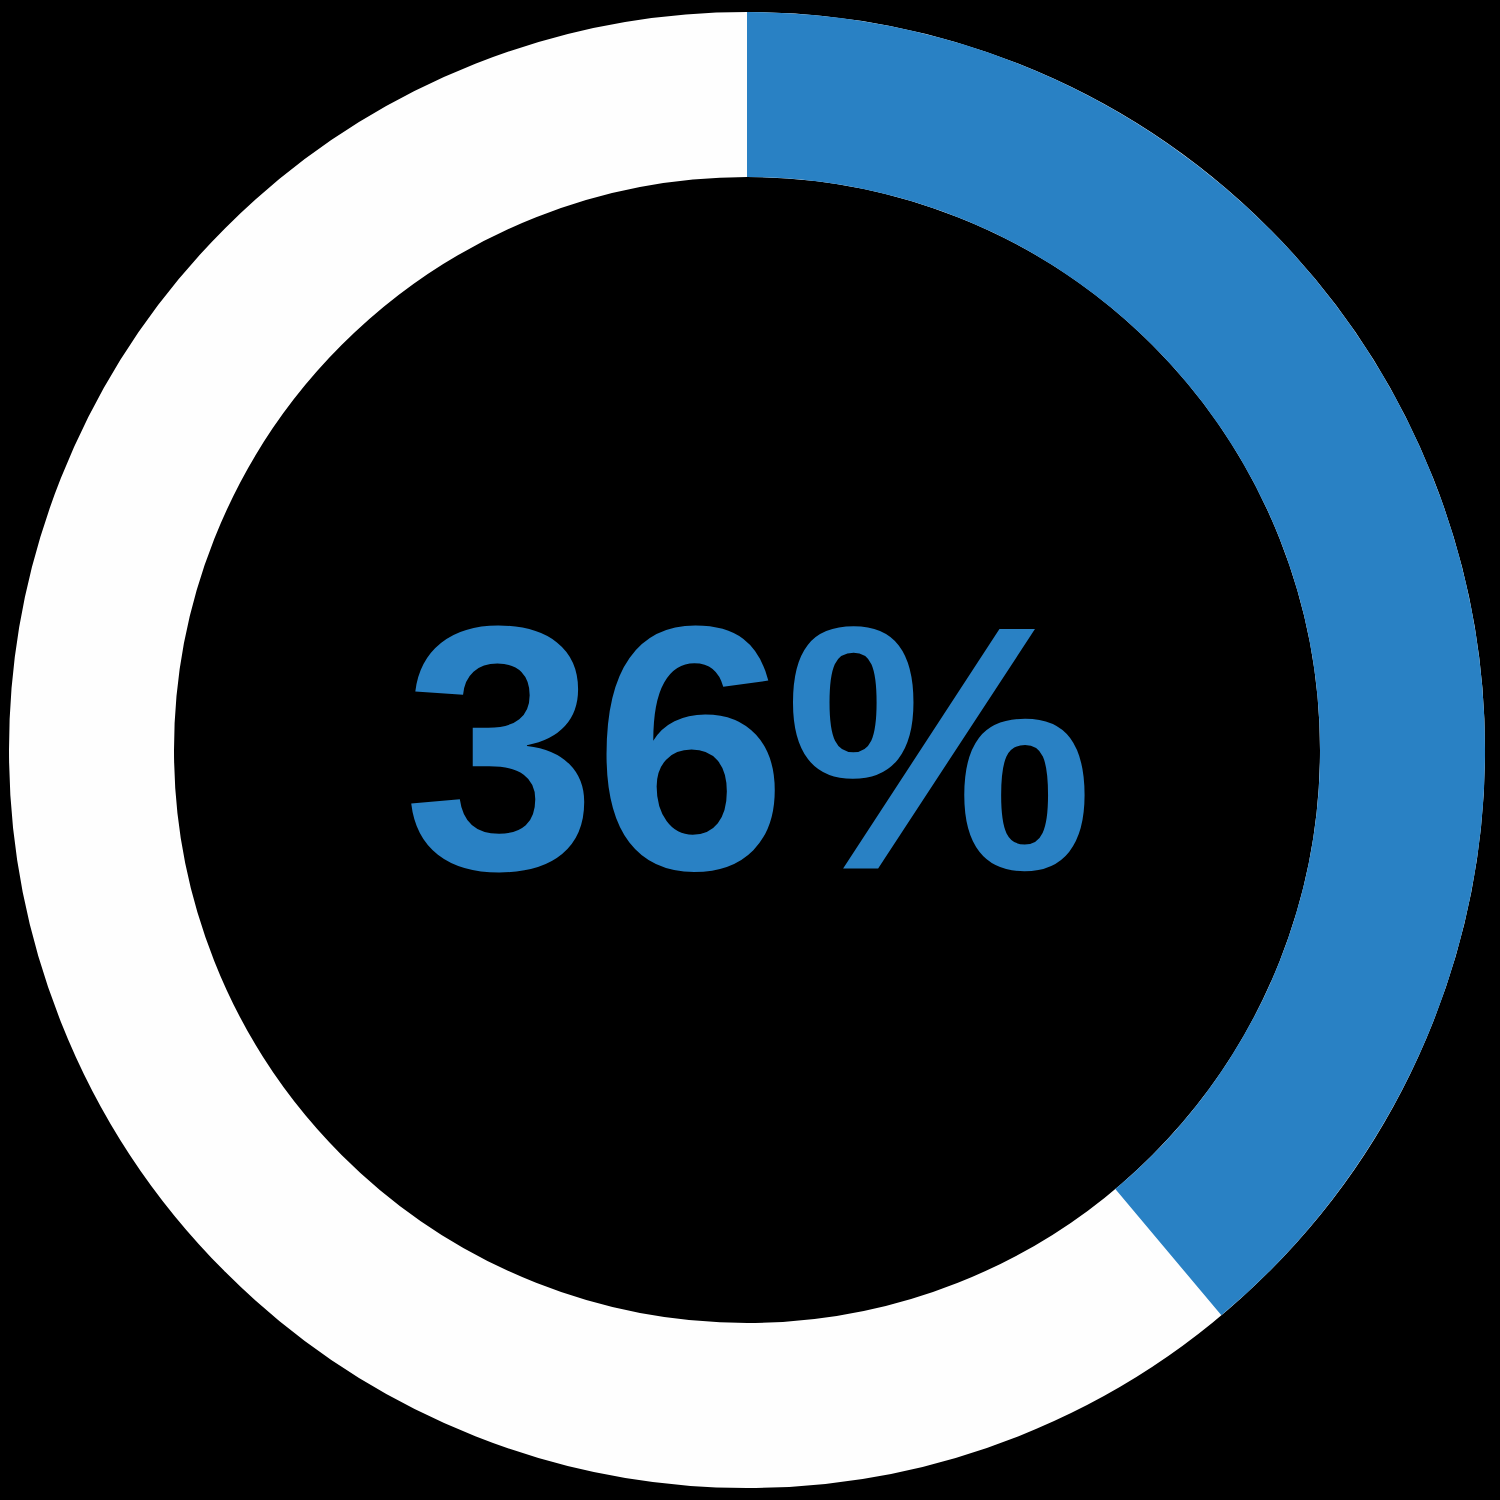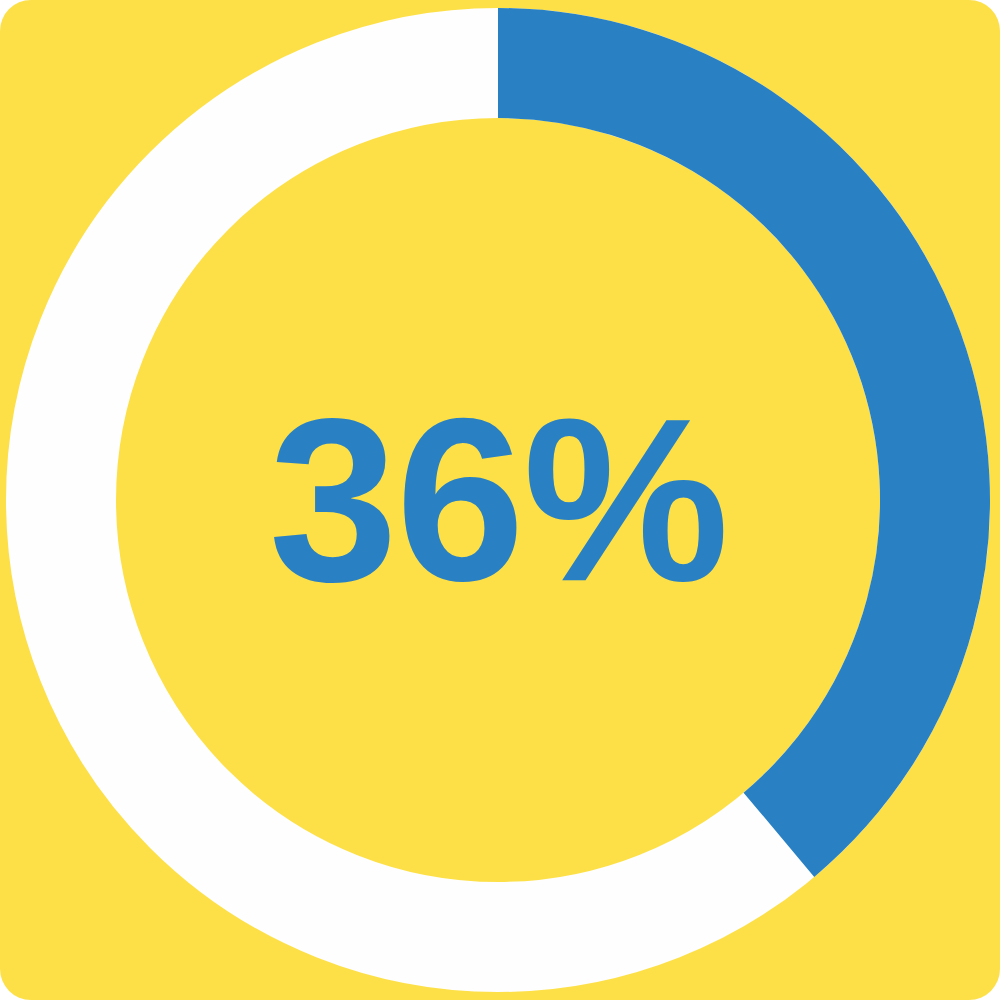--- a/index.html
+++ b/index.html
@@ -52,21 +52,21 @@
     letter-spacing: -2px;
     color: #2981c4;
     white-space: nowrap;
     
     transform: translate(-2px, 0px);
   }
 </style>
 </head>
 <body>
 
-<div id="gauge-stage" style="background: #fde047; border-radius: 31px;">
+<div id="gauge-stage" style="background: #000000;">
 
   <svg id="gauge-svg" viewBox="0 0 1000 1000">
 
     <circle id="gauge-track" cx="498" cy="500" r="437" fill="none" stroke="#fefefe" stroke-width="110"></circle>
 
     <path id="gauge-value-arc" fill="none" stroke="#2981c4" stroke-width="110" stroke-linecap="butt" d="M 498.00 63.00 A 437 437 0 0 1 778.90 834.76"></path>
   </svg>
 
   <div id="center-readout">
     <span id="value-label" style="color: rgb(41, 129, 196);">36%</span>

